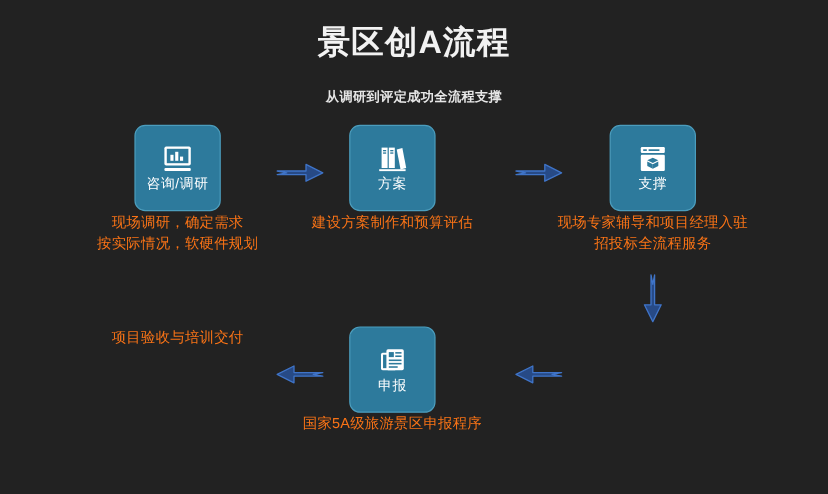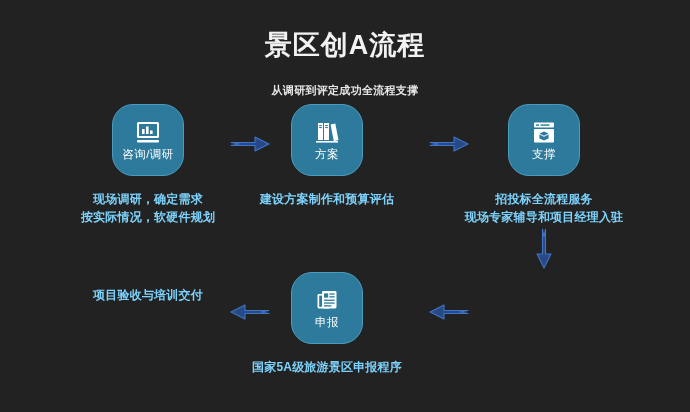--- a/index.html
+++ b/index.html
@@ -9,21 +9,21 @@
     font-family: "Liberation Sans", "DejaVu Sans", sans-serif;
     overflow: hidden;
   }
   #app {
     position: relative;
     width: 690px; height: 412px;
     background: #222222;
   }
 
   
-  .header { position: absolute; top: 30px; left: 0; width: 690px; text-align: center; }
+  .header { position: absolute; top: 20px; left: 0; width: 690px; text-align: center; }
   .title {
     font-size: 27px;
     font-weight: 700;
     color: #f2f2f2;
     letter-spacing: 1px;
     line-height: 1.15;
   }
   .subtitle {
     margin-top: 22px;
     font-size: 11px;
@@ -45,42 +45,41 @@
   .cell-a { left: 48px; }
   .cell-b { left: 227px; }
   .cell-c { left: 444px; }
 
   
   .card {
     width: 72px; height: 72px;
     margin: 0 auto;
     background: #2d7a9c;
     border: 1px solid #4b9dbd;
-    border-radius: 21px;
+    border-radius: 9px;
     display: flex;
     flex-direction: column;
     align-items: center;
     justify-content: center;
     gap: 3px;
   }
   .card-icon { width: 28px; height: 26px; display: block; }
   .card-label {
     font-size: 11.5px;
     font-weight: 400;
     color: #ffffff;
     letter-spacing: 0.5px;
     line-height: 1;
   }
 
   
   .caption {
-    margin-top: 14px;
     font-size: 12px;
-    font-weight: 700;
-    color: #7dd3fc;
+    font-weight: 400;
+    color: #f97316;
     line-height: 1.5;
     letter-spacing: 0.2px;
     white-space: nowrap;
   }
   .caption-wide { white-space: nowrap; }
 
   
   .arrow { position: absolute; }
   .arrow svg { display: block; }
   .arrow-h { width: 44px; height: 26px; top: 131px; }
@@ -153,22 +152,22 @@
             <rect x="10.5" y="4.4" width="9" height="1.4" fill="#2d7a9c"></rect>
             <rect x="4" y="9" width="20" height="13.5" rx="1" fill="#ffffff"></rect>
             <polygon points="14,11.4 18.6,13.6 14,15.8 9.4,13.6" fill="#2d7a9c"></polygon>
             <polygon points="9.4,14.6 14,16.8 14,20.6 9.4,18.4" fill="#2d7a9c"></polygon>
             <polygon points="18.6,14.6 18.6,18.4 14,20.6 14,16.8" fill="#2d7a9c"></polygon>
           </svg>
         </span>
         <span class="card-label">支撑</span>
       </div>
       <div class="caption">
+        <div>现场专家辅导和项目经理入驻</div>
         <div>招投标全流程服务</div>
-        <div>现场专家辅导和项目经理入驻</div>
       </div>
     </div>
   </div>
 
   <div class="row row-bottom">
 
     <div class="cell cell-a">
       <div class="caption caption-wide">
         <div>项目验收与培训交付</div>
       </div>

